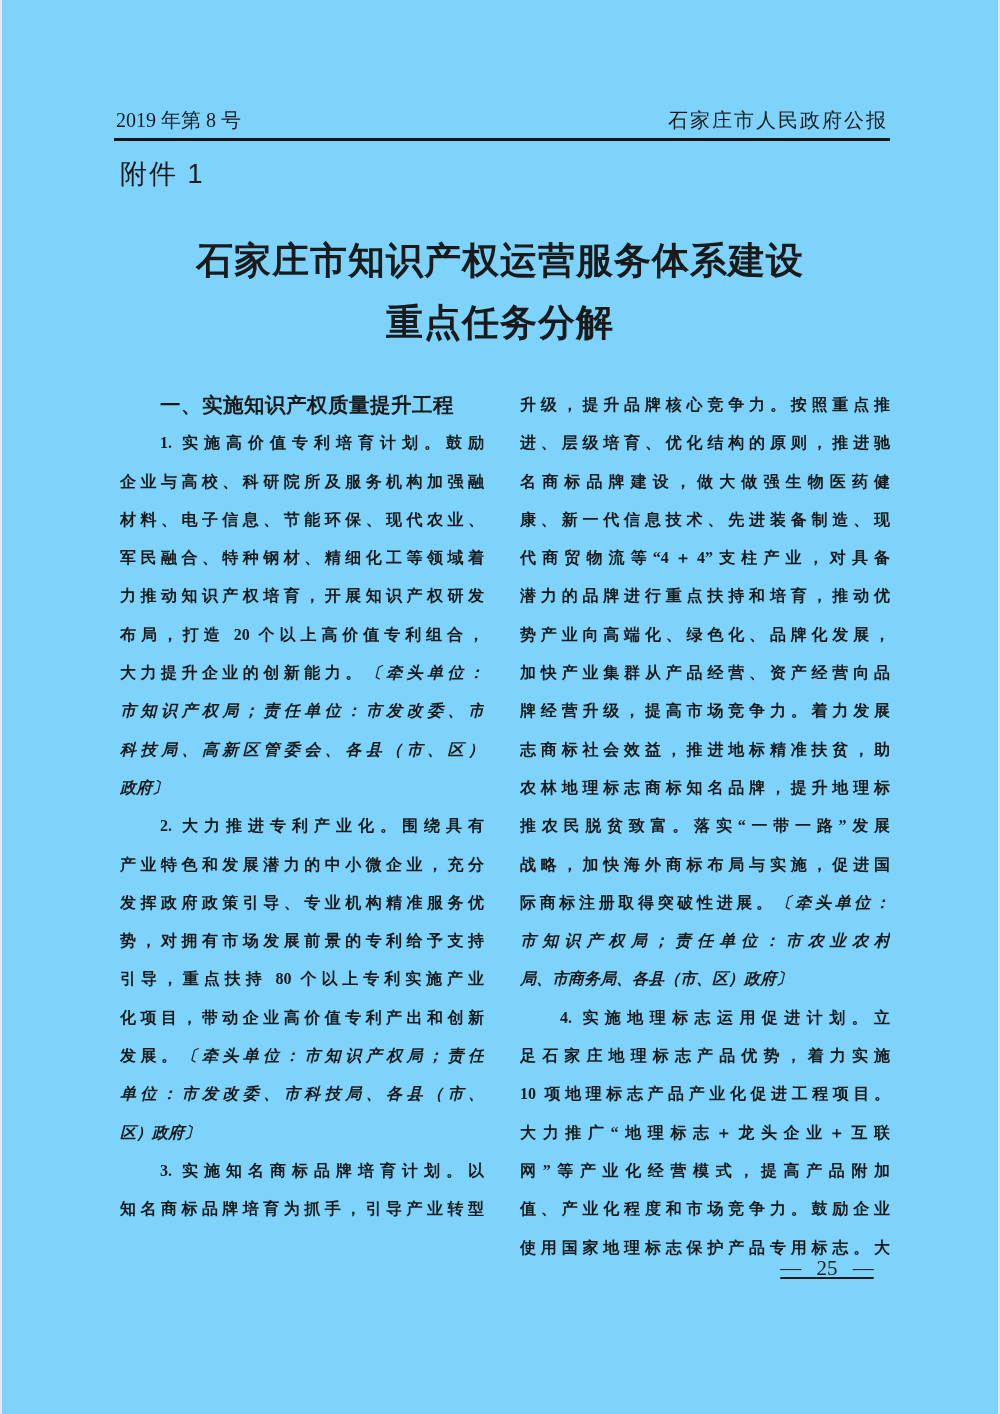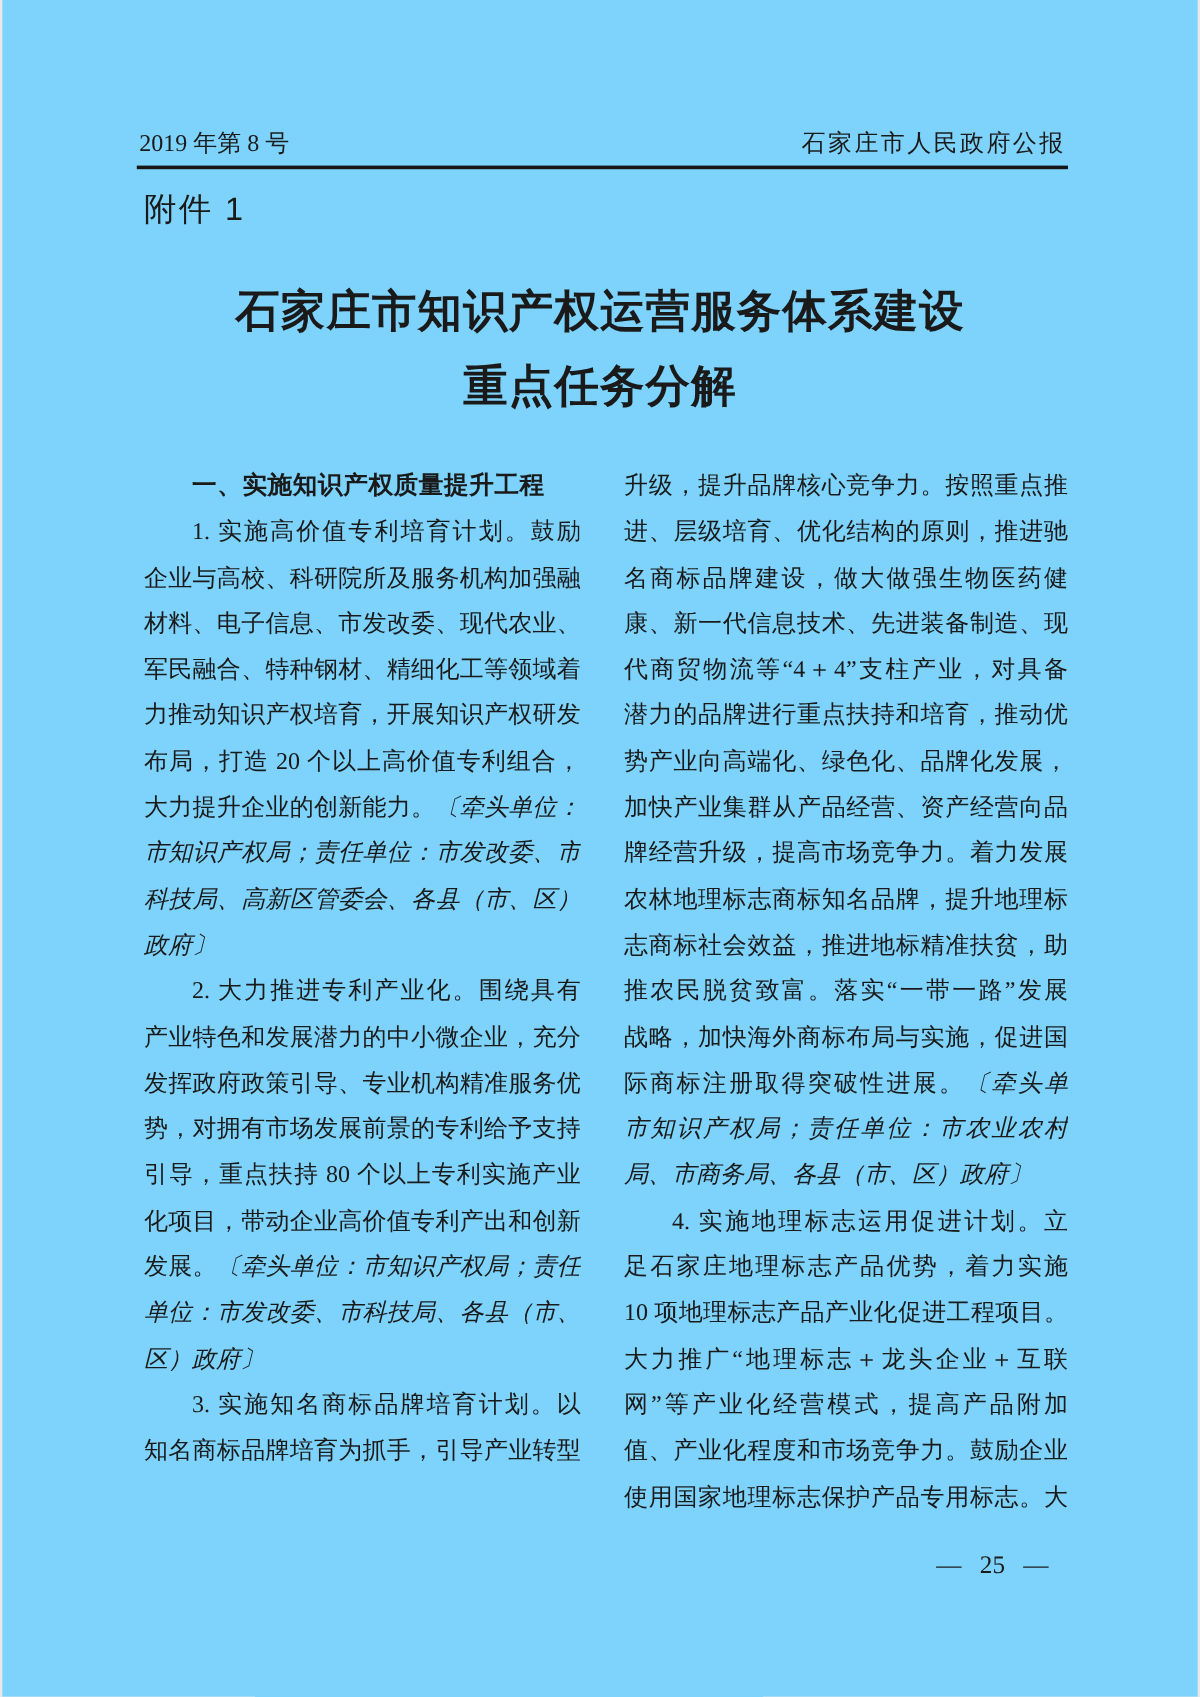--- a/index.html
+++ b/index.html
@@ -26,33 +26,34 @@
   }
   .doc-title{
     position:absolute;top:230px;left:0;width:100%;
     text-align:center;font-weight:700;font-size:37px;line-height:62px;
     letter-spacing:1px;
   }
   .col{position:absolute;top:386px;}
   .col-left{left:118px;width:364px;}
   .col-right{left:518px;width:370px;}
   .line{
-    height:38.3px;line-height:38.3px;font-size:20px;
+    height:38.3px;line-height:38.3px;font-size:16px;
     overflow:hidden;
+    font-weight:bold;
   }
   .j{text-align:justify;text-align-last:justify;text-justify:inter-character;}
   .in{text-indent:40px;}
   .hd{
     font-family:"Liberation Sans","DejaVu Sans",sans-serif;
     font-weight:700;font-size:20.5px;letter-spacing:0.5px;
   }
   .kai{font-style:italic;text-align:center;}
   .page-number{
-    position:absolute;top:1292px;left:770px;width:110px;
-    font-size:21px;text-align:center;word-spacing:10px;white-space:nowrap;
+    position:absolute;top:1256px;left:770px;width:110px;
+    font-size:21px;text-align:center;word-spacing:10px;white-space:nowrap;text-decoration:underline;
   }
 </style>
 </head>
 <body>
 
 <div class="page">
 
   <div class="header-row">
     <span class="issue-no">2019 年第 8 号</span>
     <span class="gazette-title">石家庄市人民政府公报</span>
@@ -64,21 +65,21 @@
 
   <div class="doc-title">
     <div>石家庄市知识产权运营服务体系建设</div>
     <div>重点任务分解</div>
   </div>
 
   <div class="col col-left" id="col-left">
       <div class="line in hd"><span>一、实施知识产权质量提升工程</span></div>
       <div class="line j in"><span>1. 实施高价值专利培育计划。鼓励</span></div>
       <div class="line j"><span>企业与高校、科研院所及服务机构加强融</span></div>
-      <div class="line j"><span>材料、电子信息、市发改委、现代农业、</span></div>
+      <div class="line j"><span>材料、电子信息、节能环保、现代农业、</span></div>
       <div class="line j"><span>军民融合、特种钢材、精细化工等领域着</span></div>
       <div class="line j"><span>力推动知识产权培育，开展知识产权研发</span></div>
       <div class="line j"><span>布局，打造 20 个以上高价值专利组合，</span></div>
       <div class="line j"><span>大力提升企业的创新能力。</span><span class="kai">〔牵头单位：</span></div>
       <div class="line j"><span class="kai">市知识产权局；责任单位：市发改委、市</span></div>
       <div class="line j"><span class="kai">科技局、高新区管委会、各县（市、区）</span></div>
       <div class="line"><span class="kai">政府〕</span></div>
       <div class="line j in"><span>2. 大力推进专利产业化。围绕具有</span></div>
       <div class="line j"><span>产业特色和发展潜力的中小微企业，充分</span></div>
       <div class="line j"><span>发挥政府政策引导、专业机构精准服务优</span></div>
@@ -94,22 +95,22 @@
   <div class="col col-right" id="col-right">
       <div class="line j"><span>升级，提升品牌核心竞争力。按照重点推</span></div>
       <div class="line j"><span>进、层级培育、优化结构的原则，推进驰</span></div>
       <div class="line j"><span>名商标品牌建设，做大做强生物医药健</span></div>
       <div class="line j"><span>康、新一代信息技术、先进装备制造、现</span></div>
       <div class="line j"><span>代商贸物流等“4＋4”支柱产业，对具备</span></div>
       <div class="line j"><span>潜力的品牌进行重点扶持和培育，推动优</span></div>
       <div class="line j"><span>势产业向高端化、绿色化、品牌化发展，</span></div>
       <div class="line j"><span>加快产业集群从产品经营、资产经营向品</span></div>
       <div class="line j"><span>牌经营升级，提高市场竞争力。着力发展</span></div>
+      <div class="line j"><span>志商标社会效益，推进地标精准扶贫，助</span></div>
       <div class="line j"><span>农林地理标志商标知名品牌，提升地理标</span></div>
-      <div class="line j"><span>志商标社会效益，推进地标精准扶贫，助</span></div>
       <div class="line j"><span>推农民脱贫致富。落实“一带一路”发展</span></div>
       <div class="line j"><span>战略，加快海外商标布局与实施，促进国</span></div>
       <div class="line j"><span>际商标注册取得突破性进展。</span><span class="kai">〔牵头单位：</span></div>
       <div class="line j"><span class="kai">市知识产权局；责任单位：市农业农村</span></div>
       <div class="line"><span class="kai">局、市商务局、各县（市、区）政府〕</span></div>
       <div class="line j in"><span>4. 实施地理标志运用促进计划。立</span></div>
       <div class="line j"><span>足石家庄地理标志产品优势，着力实施</span></div>
       <div class="line j"><span>10 项地理标志产品产业化促进工程项目。</span></div>
       <div class="line j"><span>大力推广“地理标志＋龙头企业＋互联</span></div>
       <div class="line j"><span>网”等产业化经营模式，提高产品附加</span></div>

